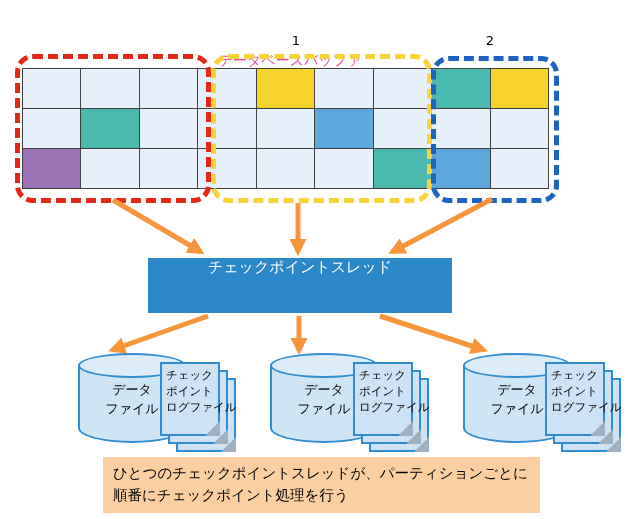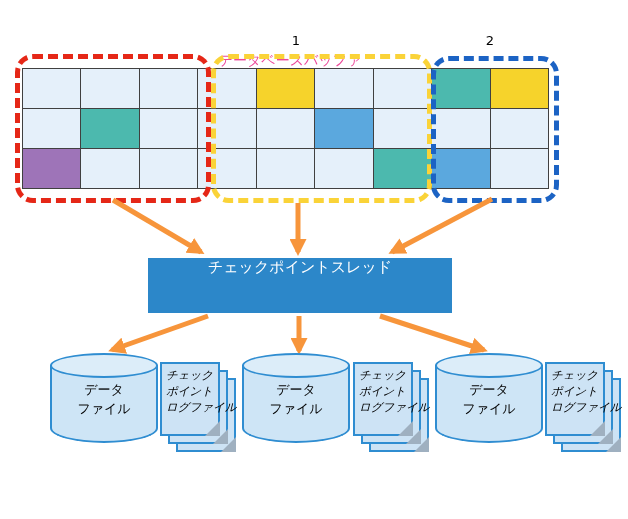--- a/index.html
+++ b/index.html
@@ -23,33 +23,33 @@
   .dash-red    { left:15px;  top:54px; width:196px; height:149px; }
   .dash-yellow { left:211px; top:54px; width:221px; height:149px; }
   .dash-blue   { left:431px; top:56px; width:128px; height:147px; }
 
   svg.arrow-layer { position:absolute; left:0; top:0; width:628px; height:519px; pointer-events:none; }
 
   .checkpoint-box { position:absolute; left:148px; top:258px; width:304px; height:55px;
                     display:flex; justify-content:center;
                     color:#fff; font-size:15px; }
 
-  .cylinder { position:absolute; width:108px; height:90px; top:353px; }
+  .cylinder { position:absolute; width:108px; height:90px; top:353px;margin-left:28px; }
   .cyl1 { left:50px; } .cyl2 { left:242px; } .cyl3 { left:435px; }
   .cyl-body { position:absolute; left:0; right:0; top:12px; bottom:0;
               border:2px solid; border-top:none;
               border-radius:0 0 54px 54px / 0 0 15px 15px; }
   .cyl-top  { position:absolute; left:0; right:0; top:0; height:25px;
               border:2px solid; border-radius:50%; }
   .cyl-label { position:absolute; left:0; right:0; top:28px; text-align:center;
                font-size:13px; line-height:1.45; white-space:pre-line; }
 
   .docs { position:absolute; width:80px; height:92px; top:362px; }
   .docs1 { left:160px; } .docs2 { left:353px; } .docs3 { left:545px; }
-  .doc-page { position:absolute; width:60px; height:74px; border:2px solid;font-style:italic; }
+  .doc-page { position:absolute; width:60px; height:74px; border:2px solid; }
   .doc-p3 { left:16px; top:16px; } .doc-p2 { left:8px; top:8px; } .doc-p1 { left:0; top:0; }
   .fold { position:absolute; right:-2px; bottom:-2px; width:0; height:0;
           border-bottom:15px solid #9FB0C0; border-left:15px solid transparent; }
   .doc-label { position:absolute; left:4px; top:3px; font-size:11.5px; line-height:1.4;
                white-space:pre; overflow:visible; }
 
   .note { position:absolute; left:103px; top:457px; width:437px; min-height:56px;
           padding:5px 10px; font-size:14.5px; line-height:1.55; white-space:pre-line; color:#000; }
 </style>
 </head>
@@ -170,14 +170,16 @@
         <span class="fold"></span>
       </div>
     <div class="doc-page doc-p1" style="background-color: rgb(205, 227, 245); border-color: rgb(47, 141, 209);">
         <span class="fold"></span>
       <div class="doc-label">チェック
 ポイント
 ログファイル</div>
     </div>
   </div>
 
+  <div class="note" style="background-color: rgb(251, 207, 160);">ひとつのチェックポイントスレッドが、パーティションごとに
+順番にチェックポイント処理を行う</div>
 
 </div>
 
 </body></html>

